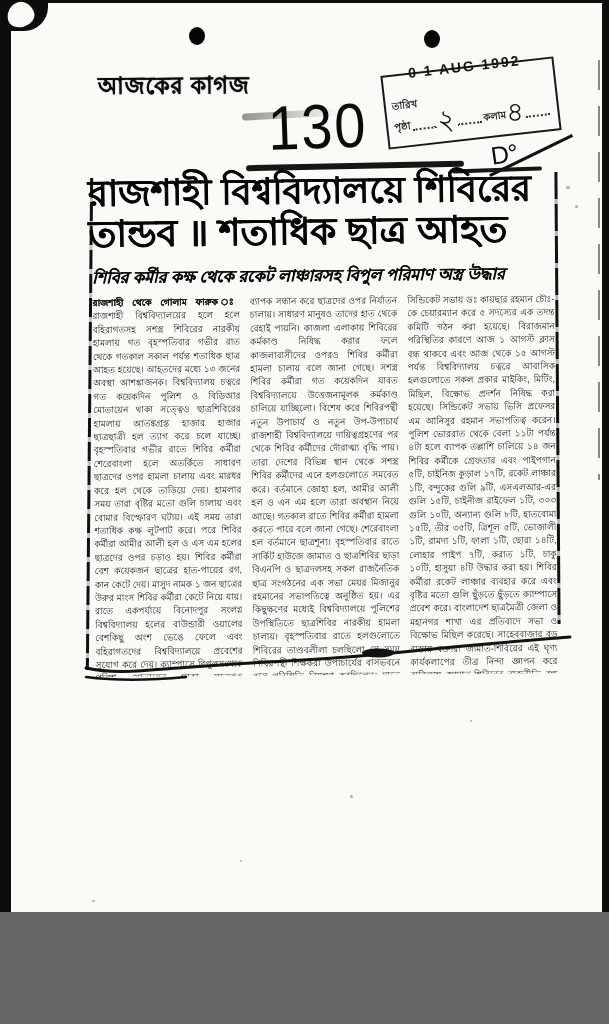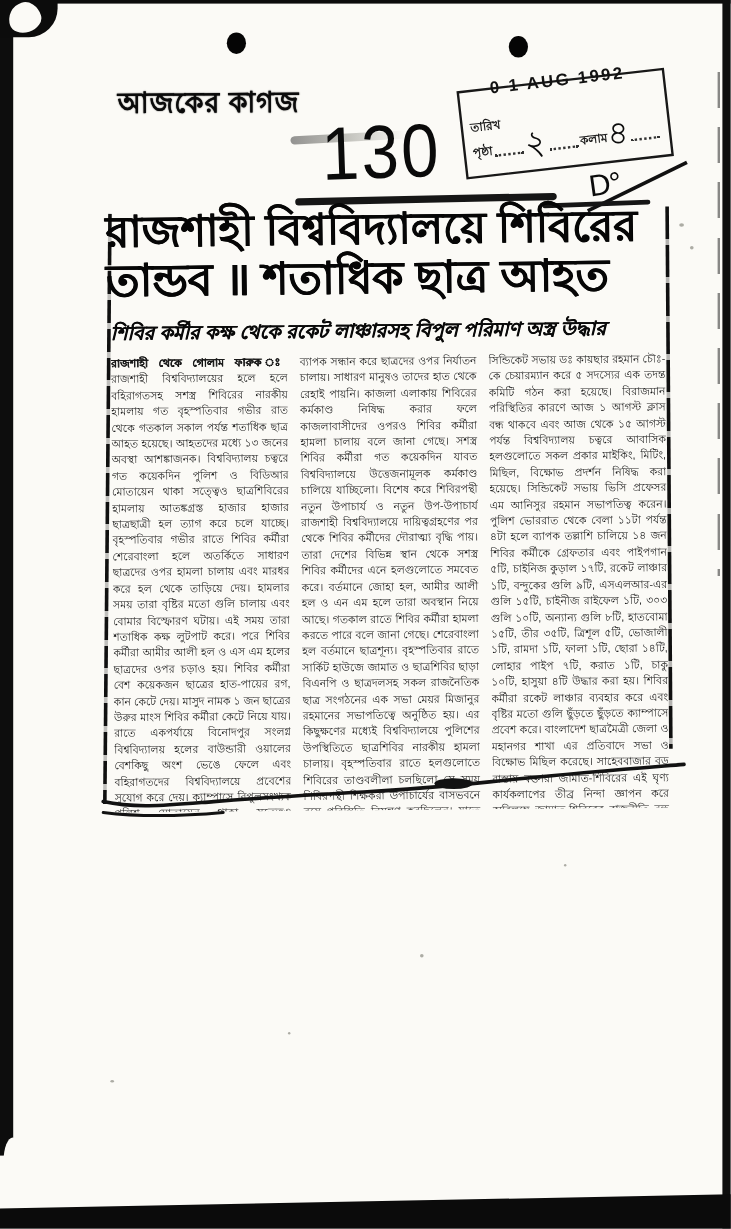--- a/index.html
+++ b/index.html
@@ -1,17 +1,17 @@
 <!DOCTYPE html>
 <html><head>
 <meta charset="utf-8">
 <style>
   html,body{margin:0;padding:0;background:#666;}
   .page{
-    position:relative;width:609px;height:1024px;margin:0 auto;
+    position:relative;width:609px;height:912px;margin:0 auto;
     background:#fbfaf6;overflow:hidden;
     font-family:"Liberation Sans","DejaVu Sans",sans-serif;color:#141414;
   }
   
   .edge-top{position:absolute;top:0;left:0;width:100%;height:3px;background:#0c0c0c;}
   .edge-left{position:absolute;top:0;left:0;width:11px;height:963px;background:#0d0d0d;}
   .edge-left-curl{position:absolute;left:3px;top:948px;width:17px;height:42px;background:#fbfaf6;border-radius:50% 60% 60% 50% / 50% 50% 50% 50%;}
   .edge-right{position:absolute;top:0;right:0;width:7px;height:100%;background:#0e0e0e;}
   .edge-right-inner{position:absolute;top:60px;right:9px;width:2px;height:420px;background:repeating-linear-gradient(to bottom,#2a2a2a 0 30px,transparent 30px 46px);opacity:.55;}
   .edge-bottom{position:absolute;left:-12px;top:1001px;width:650px;height:42px;background:#0b0b0b;transform:rotate(-1.1deg);}

